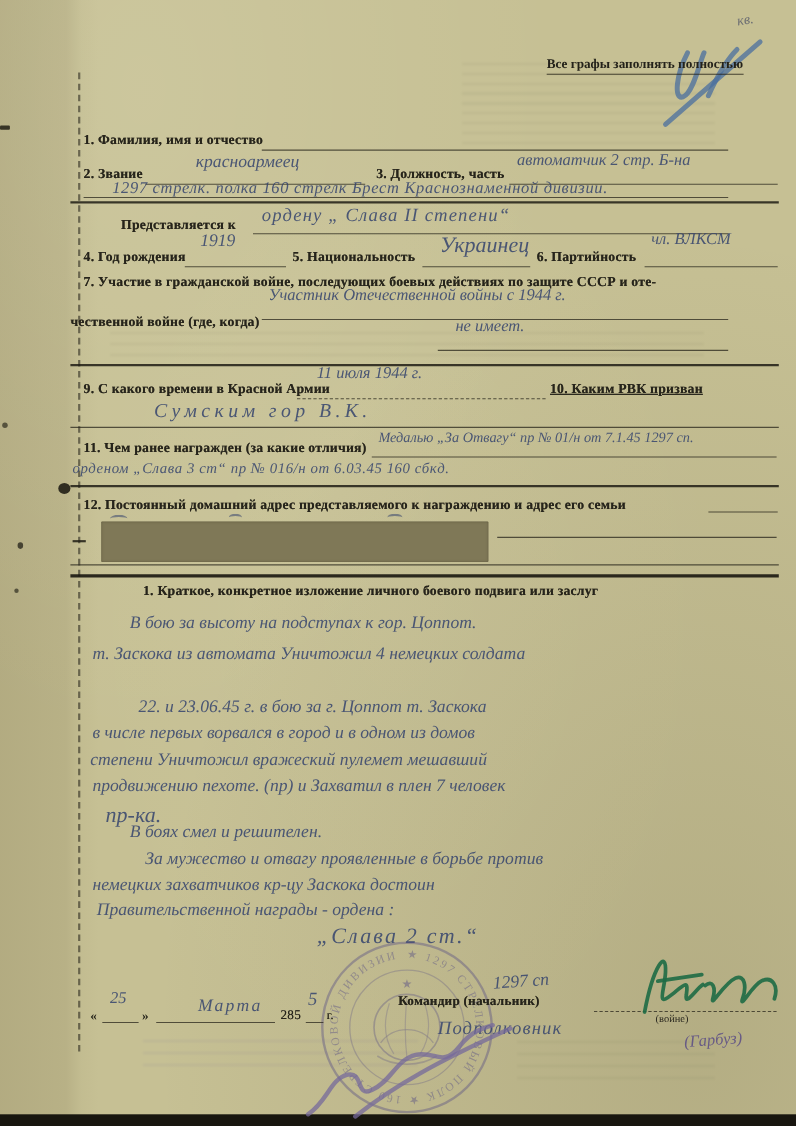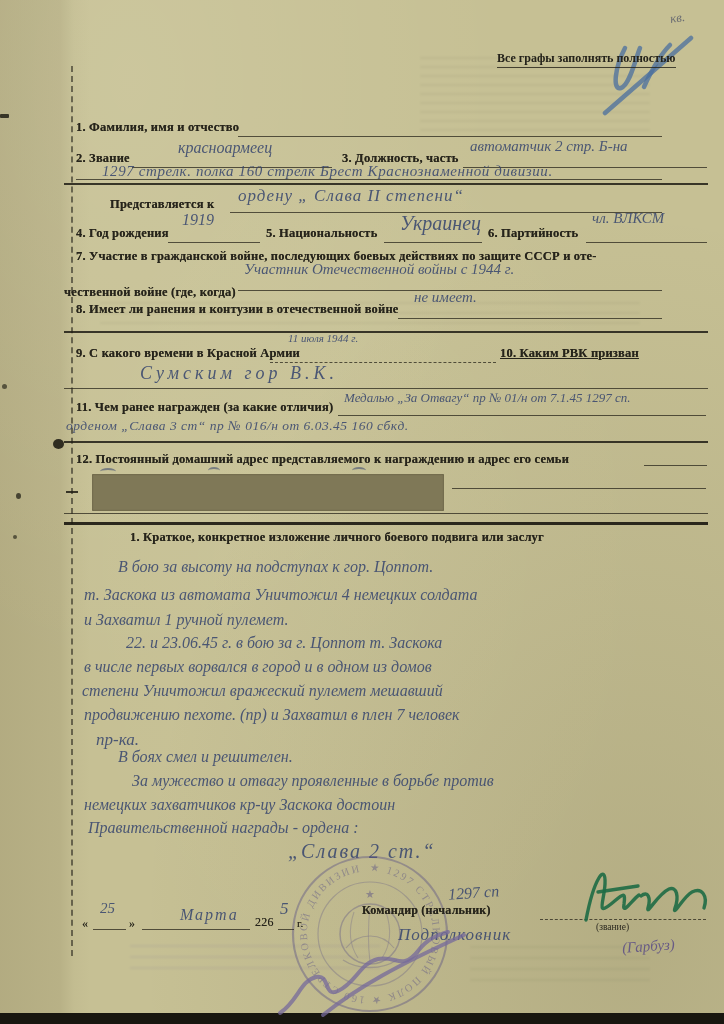--- a/index.html
+++ b/index.html
@@ -86,28 +86,27 @@
   <div class="rule" style="left:384px;top:242px;width:98px;"></div>
   <div class="lbl" style="left:488px;top:226px;">6. Партийность</div>
   <div class="hw" style="left:592px;top:210px;font-size:15px;">чл. ВЛКСМ</div>
   <div class="rule" style="left:586px;top:242px;width:121px;"></div>
 
   <div class="lbl" style="left:76px;top:249px;">7. Участие в гражданской войне, последующих боевых действиях по защите  СССР и оте-</div>
   <div class="lbl" style="left:64px;top:275px;margin-top:10px;">чественной войне (где, когда)</div>
   <div class="hw" style="left:244px;top:261px;font-size:15px;">Участник Отечественной войны с 1944 г.</div>
   <div class="rule" style="left:238px;top:290px;width:424px;"></div>
 
-  <div class="lbl" style="left:76px;top:302px;">8. Имеет ли ранения и контузии  в отечественной  войне</div>
   <div class="hw" style="left:414px;top:289px;font-size:15px;">не имеет.</div>
   <div class="rule" style="left:398px;top:318px;width:264px;"></div>
 
   <div class="rule th2" style="left:64px;top:331px;width:644px;"></div>
 
   <div class="lbl" style="left:76px;top:346px;">9. С какого времени в Красной Армии</div>
-  <div class="hw" style="left:288px;top:332px;font-size:11px;">11 июля 1944 г.</div>
+  <div class="hw" style="left:288px;top:332px;font-size:15px;">11 июля 1944 г.</div>
   <div class="rule dash" style="left:270px;top:362px;width:226px;"></div>
   <div class="lbl" style="left:500px;top:346px;text-decoration:underline;">10. Каким  РВК  призван</div>
   <div class="hw" style="left:140px;top:363px;font-size:18px;letter-spacing:4px;">Сумским гор В.К.</div>
   <div class="rule" style="left:64px;top:388px;width:644px;"></div>
 
   <div class="lbl" style="left:76px;top:400px;">11. Чем ранее награжден (за какие отличия)</div>
   <div class="hw" style="left:344px;top:390px;font-size:13px;">Медалью „За Отвагу“ пр № 01/н от 7.1.45 1297 сп.</div>
   <div class="rule" style="left:338px;top:415px;width:368px;"></div>
   <div class="hw" style="left:66px;top:418px;font-size:13.5px;letter-spacing:.5px;">орденом „Слава 3 ст“ пр № 016/н от 6.03.45 160 сбкд.</div>
   <div class="rule th2" style="left:64px;top:441px;width:644px;"></div>
@@ -119,26 +118,25 @@
   <div class="ink-peek" style="left:352px;top:467px;width:14px;"></div>
   <div class="redaction"></div>
   <div class="rule th2" style="left:66px;top:491px;width:12px;"></div>
   <div class="rule" style="left:452px;top:488px;width:254px;"></div>
   <div class="rule" style="left:64px;top:513px;width:644px;"></div>
   <div class="rule th3" style="left:64px;top:522px;width:644px;"></div>
 
   <div class="lbl" style="left:130px;top:530px;">1. Краткое,  конкретное   изложение  личного  боевого  подвига  или  заслуг</div>
   <div class="hw" style="left:118px;top:558px;font-size:16px;">В бою за высоту на подступах к гор. Цоппот.</div>
   <div class="hw" style="left:84px;top:586px;font-size:16px;">т. Заскока из автомата Уничтожил 4 немецких солдата</div>
-  <div class="hw" style="left:84px;top:611px;font-size:16px;">и Захватил 1 ручной пулемет.</div>
   <div class="hw" style="left:126px;top:634px;font-size:16px;">22. и 23.06.45 г. в бою за г. Цоппот т. Заскока</div>
   <div class="hw" style="left:84px;top:658px;font-size:16px;">в числе первых ворвался в город и в одном из домов</div>
   <div class="hw" style="left:82px;top:682px;font-size:16px;">степени Уничтожил вражеский пулемет мешавший</div>
   <div class="hw" style="left:84px;top:706px;font-size:16px;">продвижению пехоте. (пр) и Захватил в плен 7 человек</div>
-  <div class="hw" style="left:96px;top:730px;font-size:17px;">пр-ка.</div>
+  <div class="hw" style="left:96px;top:730px;font-size:20px;">пр-ка.</div>
   <div class="hw" style="left:118px;top:748px;font-size:16px;">В боях смел и решителен.</div>
   <div class="hw" style="left:114px;top:772px;font-size:16px;margin-left:18px;">За мужество и отвагу проявленные в борьбе против</div>
   <div class="hw" style="left:84px;top:796px;font-size:16px;">немецких захватчиков кр-цу Заскока достоин</div>
   <div class="hw" style="left:88px;top:819px;font-size:16px;">Правительственной награды - ордена :</div>
   <div class="hw" style="left:288px;top:840px;font-size:20px;letter-spacing:2px;">„Слава 2 ст.“</div>
 
   <svg style="position:absolute;left:288px;top:852px;opacity:.6;" width="164" height="164" viewBox="0 0 164 164">
     <defs>
       <path id="ringpath" d="M82,19 a63,63 0 1,1 -0.02,0"></path>
     </defs>
@@ -155,29 +153,29 @@
     </text>
     <text x="82" y="46" text-anchor="middle" font-size="11" fill="#5a5184" fill-opacity=".8">★</text>
   </svg>
 
   <div class="quote" style="left:82px;top:916px;">«</div>
   <div class="hw" style="left:100px;top:900px;font-size:15px;">25</div>
   <div class="rule" style="left:93px;top:929px;width:33px;"></div>
   <div class="quote" style="left:129px;top:916px;">»</div>
   <div class="hw" style="left:180px;top:906px;font-size:16px;letter-spacing:2px;">Марта</div>
   <div class="rule" style="left:142px;top:929px;width:108px;"></div>
-  <div class="lbl" style="left:255px;top:915px;font-weight:normal;font-size:12px;">226</div>
+  <div class="lbl" style="left:255px;top:915px;font-weight:normal;font-size:12px;">285</div>
   <div class="hw" style="left:280px;top:899px;font-size:17px;">5</div>
   <div class="rule" style="left:278px;top:929px;width:16px;"></div>
   <div class="lbl" style="left:297px;top:917px;font-weight:normal;font-size:11px;">г.</div>
 
   <div class="lbl" style="left:362px;top:903px;font-size:12px;">Командир  (начальник)</div>
   <div class="hw" style="left:448px;top:884px;font-size:16px;transform:rotate(-4deg);">1297 сп</div>
   <div class="rule dash" style="left:540px;top:919px;width:166px;"></div>
-  <div class="small-cap" style="left:596px;top:922px;">(звание)</div>
+  <div class="small-cap" style="left:596px;top:922px;">(войне)</div>
   <div class="hw" style="left:398px;top:925px;font-size:17px;letter-spacing:1px;">Подполковник</div>
 
   <svg style="position:absolute;left:578px;top:858px;" width="142" height="70" viewBox="0 0 142 70">
     <g fill="none" stroke="#1e6b45" stroke-opacity=".9" stroke-width="3.4" stroke-linecap="round">
       <path d="M8,62 C16,20 28,4 27,26 C26,44 18,58 33,46 C44,37 48,32 46,46 C44,58 54,42 61,37"></path>
       <path d="M63,38 C70,32 73,40 70,50 C68,58 80,36 91,31 C99,28 101,39 97,50 C94,60 106,38 114,34 C124,29 130,38 126,50"></path>
       <path d="M20,34 L60,28"></path>
     </g>
   </svg>
   <div class="hw" style="left:622px;top:938px;font-size:15px;color:#5b4d86;transform:rotate(-4deg);">(Гарбуз)</div>

